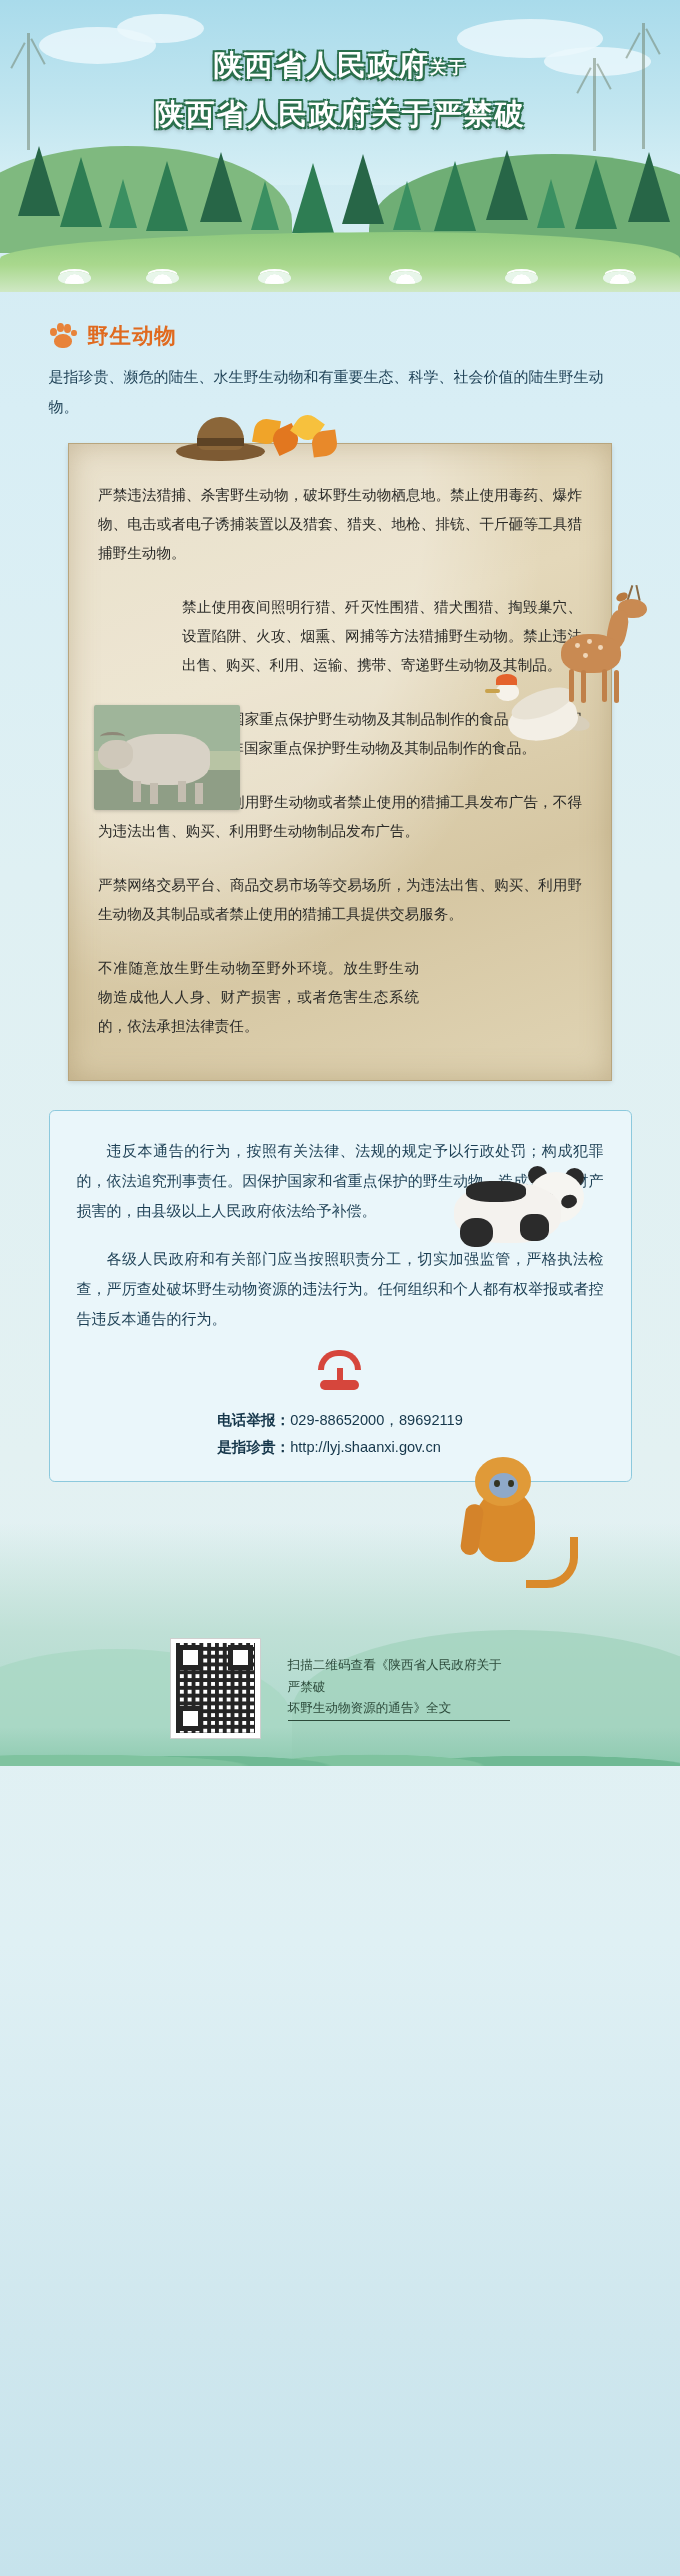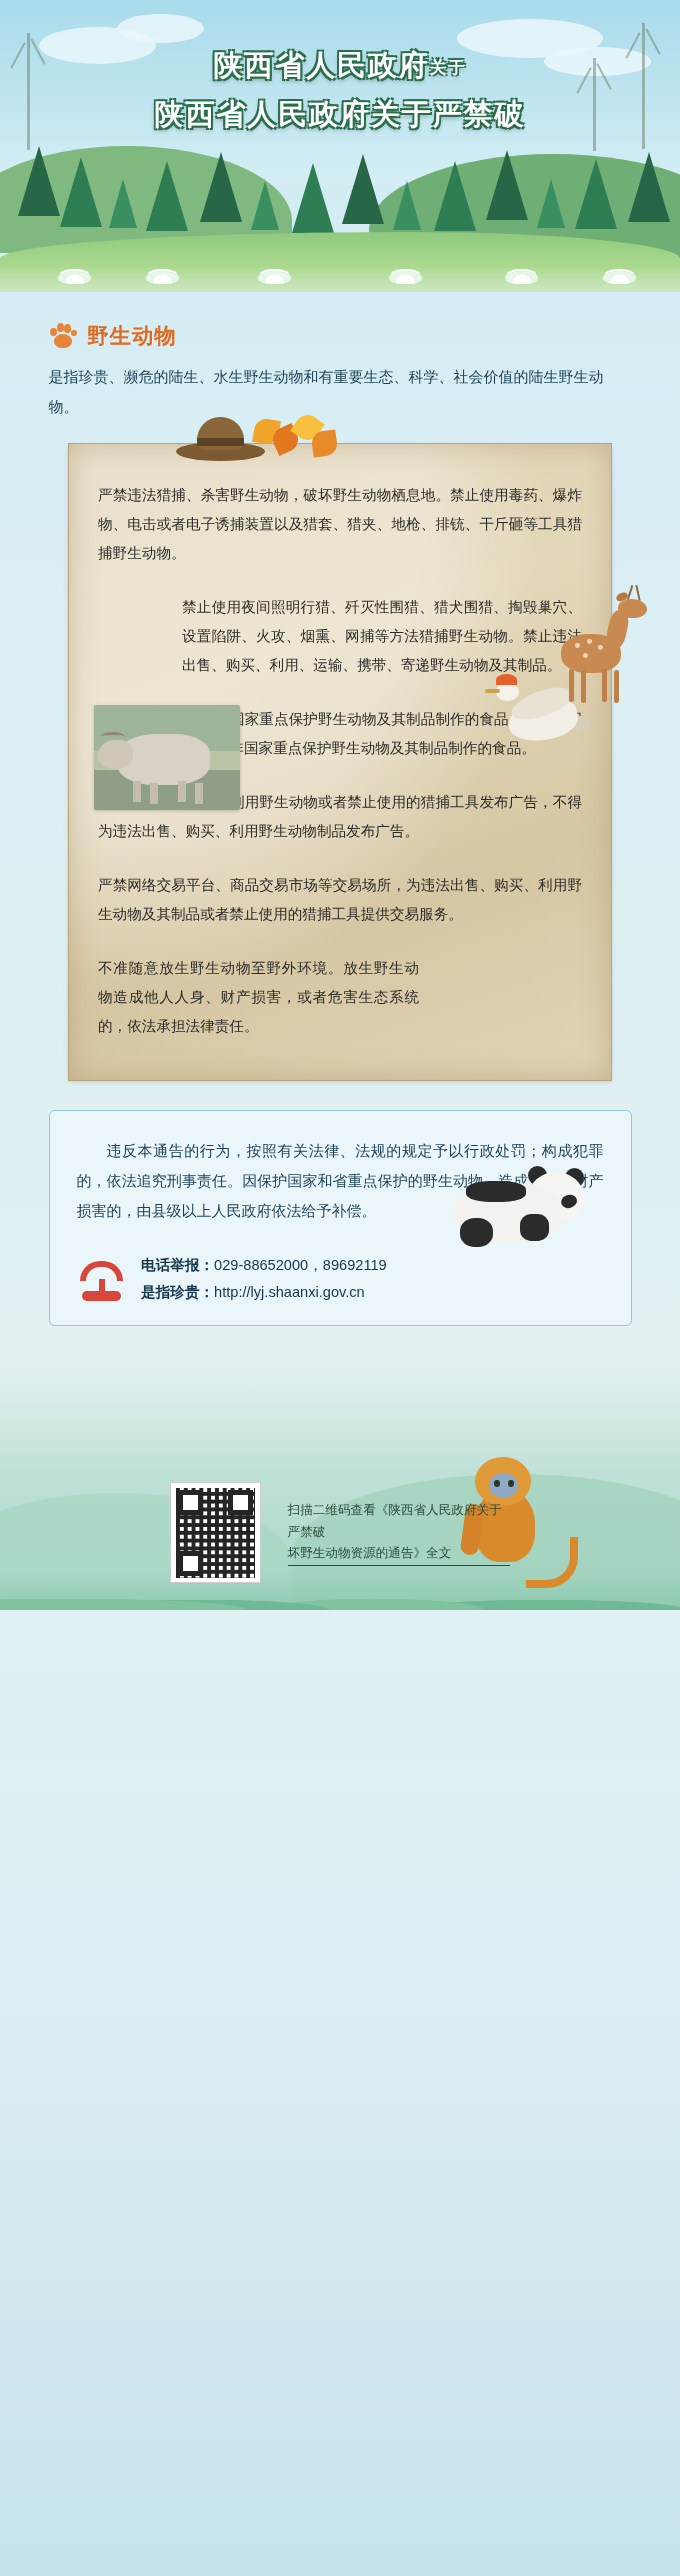--- a/index.html
+++ b/index.html
@@ -292,21 +292,22 @@
   .card.footer-card {
     width: 583px;
     margin: 29px auto 0 auto;
     padding: 25px 27px 19.4px 27px;
     background: #eaf6fa;
   }
   .contact {
     display: flex;
     align-items: center;
     gap: 13.6px;
-    margin-top: 26px;
+    margin-top: 9px;
+    flex-direction: column;
   }
   .phone-icon {
     flex: 0 0 auto;
     width: 51px; height: 51px;
     position: relative;
   }
   .phone-icon .base { position:absolute; left: 5.8px; bottom: 3.9px; width: 39px; height: 9.7px; background:#d6463c; border-radius: 4.9px; }
   .phone-icon .stand{ position:absolute; left: 22.4px; bottom: 9.7px; width: 5.8px; height: 15.6px; background:#d6463c; }
   .phone-icon .handle{ position:absolute; left: 3.9px; top: 7.8px; width: 43px; height: 19.4px; border: 6.8px solid #d6463c; border-bottom: none; border-radius: 21.4px 21.4px 0 0; }
   .contact-lines { font-size: 14.6px; line-height: 27px; color: #15364a; }
@@ -511,20 +512,21 @@
       <div class="face"></div>
       <div class="eye m1"></div>
         <div class="eye m2"></div>
     </div>
 
     <div class="pp" style="max-width:321px;font-family:Liberation Serif, serif;">不准随意放生野生动物至野外环境。放生野生动物造成他人人身、财产损害，或者危害生态系统的，依法承担法律责任。</div>
   </div>
 
   <div class="card footer-card">
     <div class="p indent">违反本通告的行为，按照有关法律、法规的规定予以行政处罚；构成犯罪的，依法追究刑事责任。因保护国家和省重点保护的野生动物，造成人身、财产损害的，由县级以上人民政府依法给予补偿。</div>
+    <div class="p indent" style="margin-top:17.5px;">各级人民政府和有关部门应当按照职责分工，切实加强监管，严格执法检查，严厉查处破坏野生动物资源的违法行为。任何组织和个人都有权举报或者控告违反本通告的行为。</div>
 
     <div class="contact">
       <div class="phone-icon">
         <div class="handle"></div>
         <div class="stand"></div>
         <div class="base"></div>
       </div>
       <div class="contact-lines">
         <div>
           <b>电话举报：</b><span>029-88652000，89692119</span>

